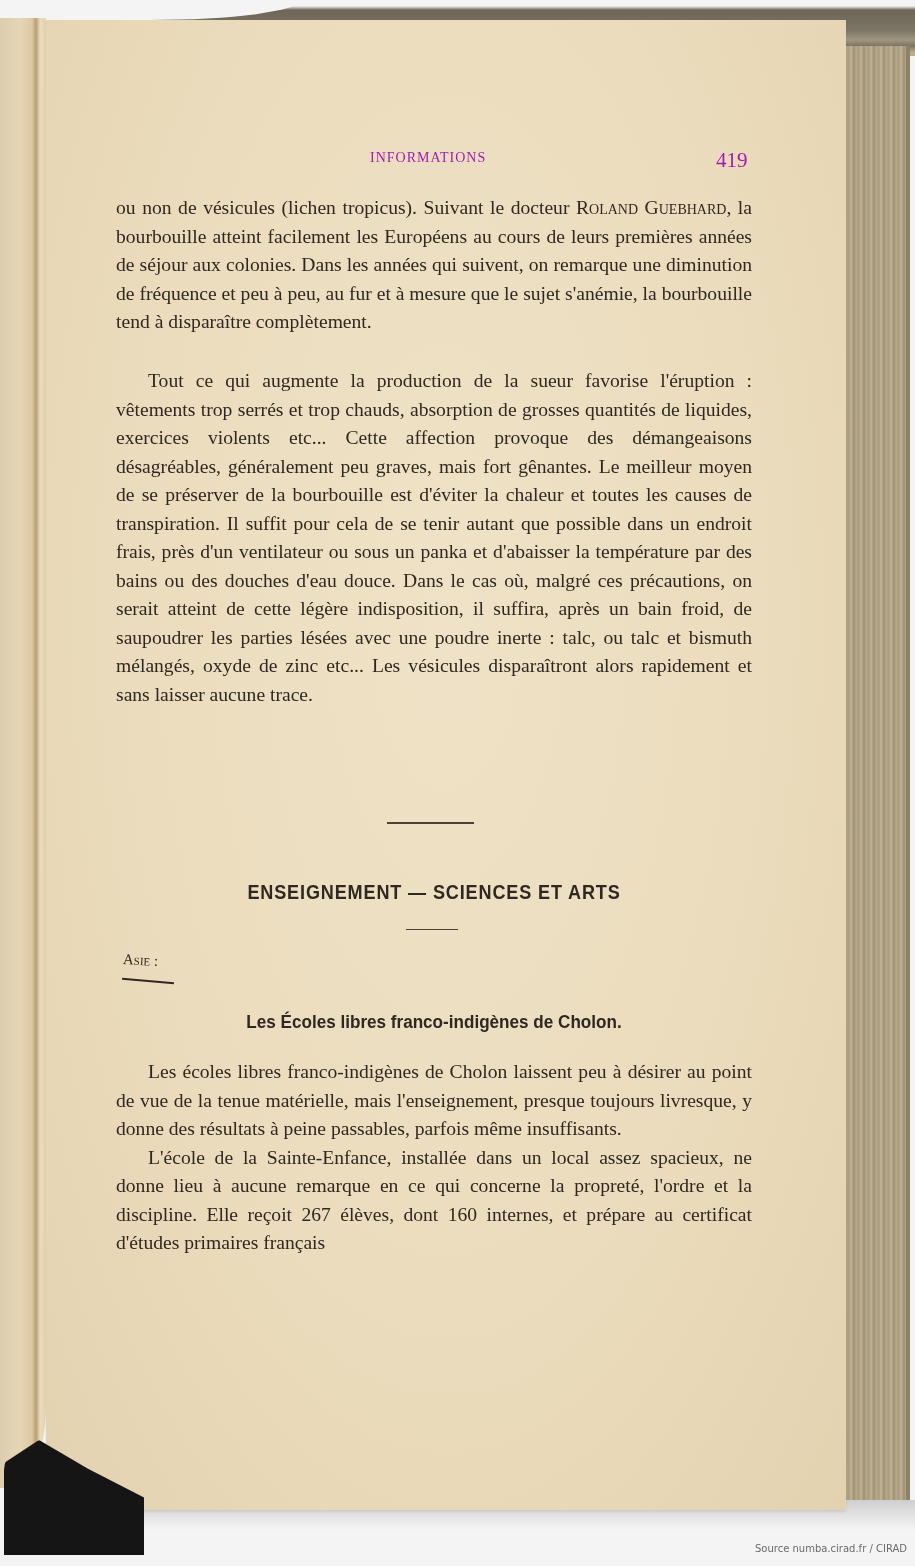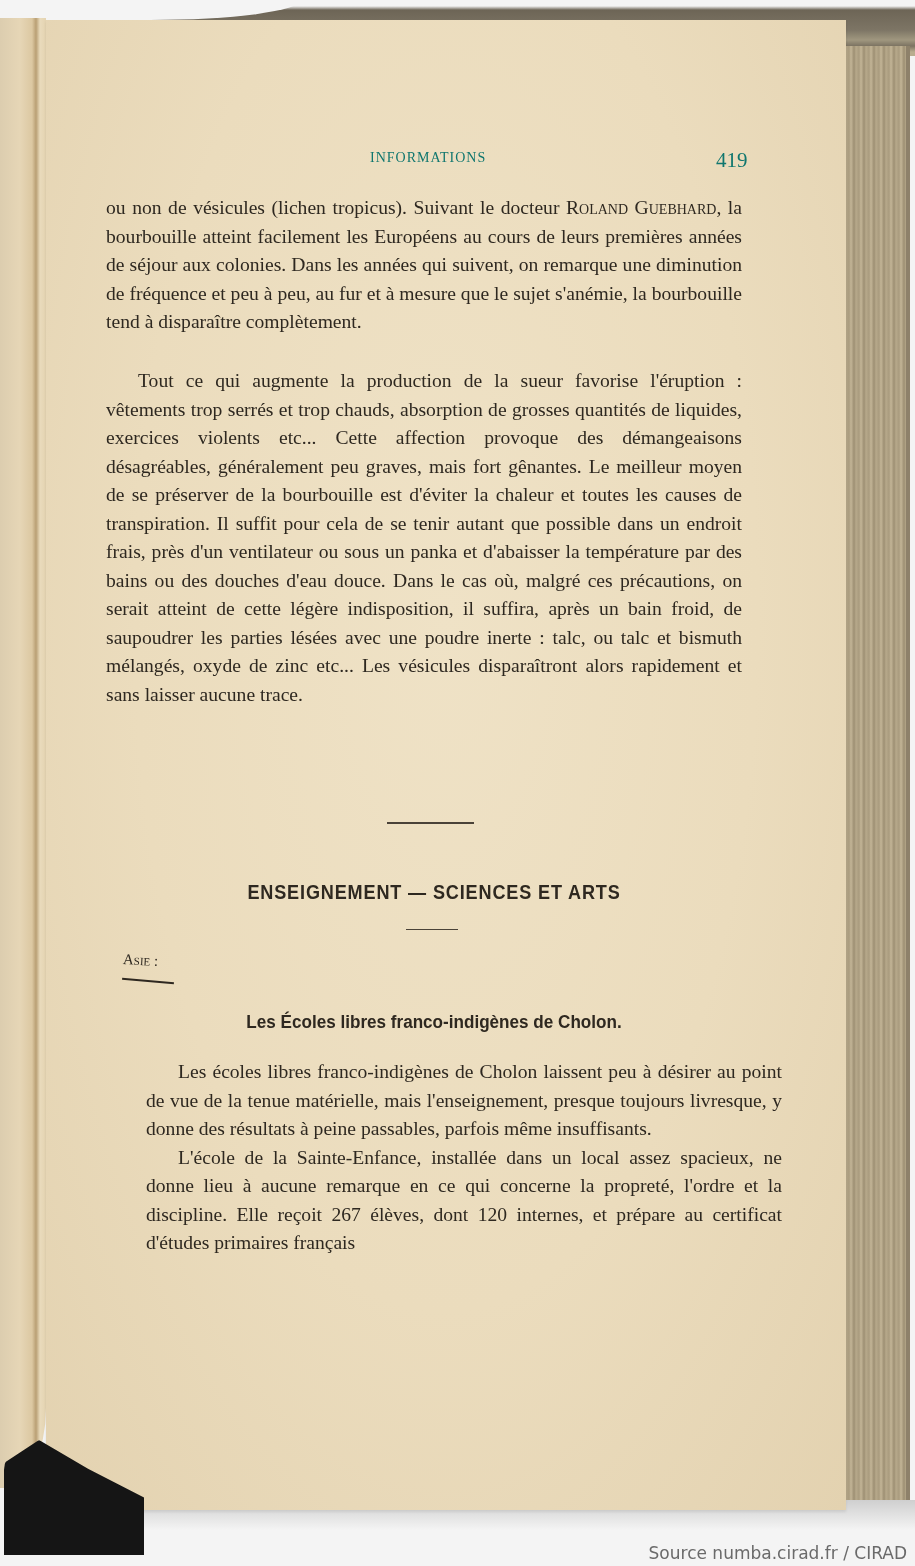--- a/index.html
+++ b/index.html
@@ -43,31 +43,31 @@
       border-right: 4px solid #8e816a;
     }
     .footer-shadow {
       position: absolute; left: 140px; top: 1500px; width: 775px; height: 30px;
       background: linear-gradient(180deg, #cfcfcf, #f4f4f4);
     }
 
     
     .running-head {
       position: absolute; top: 150px; left: 0; width: 792px; height: 20px;
-      font-size: 14px; color: #0f766e;
+      font-size: 14px; color: #a21caf;
     }
     .running-title {
       position: absolute; left: 370px; top: 0; letter-spacing: 1px;
       font-variant: small-caps; font-size: 14px;
     }
     .page-number {
       position: absolute; left: 716px; top: -2px; font-size: 21px;
     }
     .text-block {
-      position: absolute; left: 106px; width: 636px;
+      position: absolute; left: 116px; width: 636px;
       font-size: 19.6px; line-height: 28.5px; color: #2e2820;
       text-align: justify;
     }
     .text-block p { margin: 0; }
     .text-block p.indent { text-indent: 32px; }
     .sc { font-variant: small-caps; }
     .block1 { top: 194px; }
     .block2 { top: 367px; }
     .sep-rule {
       position: absolute; left: 387px; top: 822px; width: 87px; height: 0;
@@ -91,24 +91,24 @@
     .region-underline {
       position: absolute; left: 122px; top: 980px; width: 52px; height: 0;
       border-top: 2px solid #2e2820; transform: rotate(5deg);
     }
     .article-title {
       position: absolute; left: 116px; top: 1012px; width: 636px; text-align: center;
       font-family: "Liberation Sans", "DejaVu Sans", sans-serif;
       font-weight: bold; font-size: 18px; color: #2e2820;
       transform: scaleX(0.95);
     }
-    .block3 { top: 1058px; margin-left: 40px; }
+    .block3 { top: 1058px; }
     .source-credit {
       position: absolute; right: 8px; top: 1543px;
-      font-family: "DejaVu Sans", sans-serif; font-size: 17px; color: #6a6a6a;
+      font-family: "DejaVu Sans", sans-serif; font-size: 10px; color: #6a6a6a;
     }
   </style>
 </head>
 <body>
 
 <div class="book-top-edge"></div>
 <div class="left-page"></div>
 <div class="fore-edge"></div>
 <div class="footer-shadow"></div>
 <div class="page"></div>
@@ -134,16 +134,16 @@
 <div class="section-heading">ENSEIGNEMENT — SCIENCES ET ARTS</div>
 <div class="heading-rule"></div>
 
 <div class="region-label">Asie :</div>
 <div class="region-underline"></div>
 
 <div class="article-title">Les Écoles libres franco-indigènes de Cholon.</div>
 
 <div class="text-block block3">
   <p class="indent">Les écoles libres franco-indigènes de Cholon laissent peu à désirer au point de vue de la tenue matérielle, mais l'enseignement, presque toujours livresque, y donne des résultats à peine passables, parfois même insuffisants.</p>
-  <p class="indent">L'école de la Sainte-Enfance, installée dans un local assez spacieux, ne donne lieu à aucune remarque en ce qui concerne la propreté, l'ordre et la discipline. Elle reçoit 267 élèves, dont 120 internes, et prépare au certificat d'études primaires français</p>
+  <p class="indent">L'école de la Sainte-Enfance, installée dans un local assez spacieux, ne donne lieu à aucune remarque en ce qui concerne la propreté, l'ordre et la discipline. Elle reçoit 267 élèves, dont 160 internes, et prépare au certificat d'études primaires français</p>
 </div>
 
 <div class="source-credit">Source numba.cirad.fr / CIRAD</div>
 
 </body></html>

